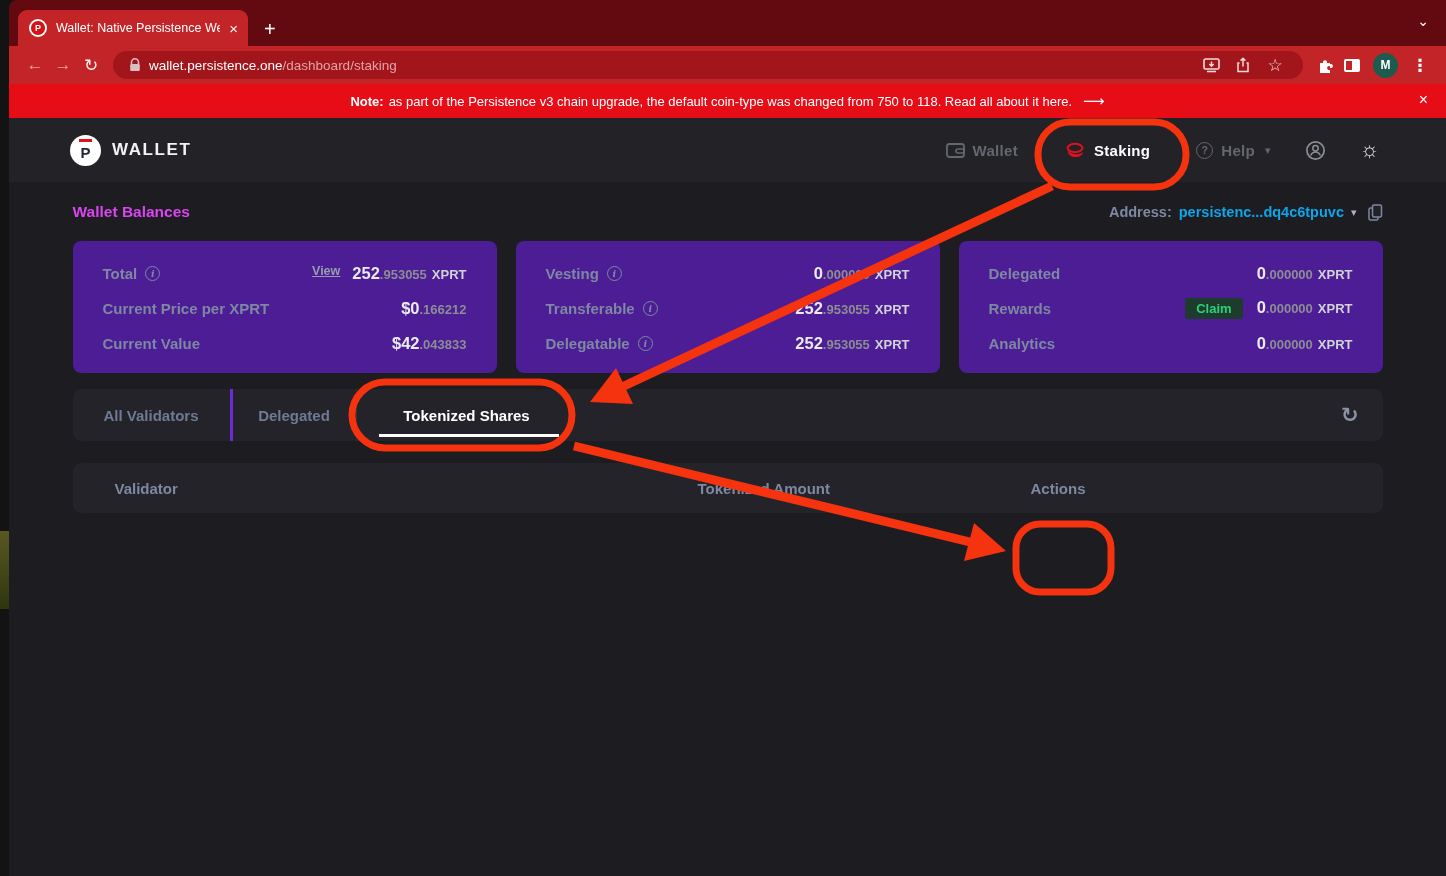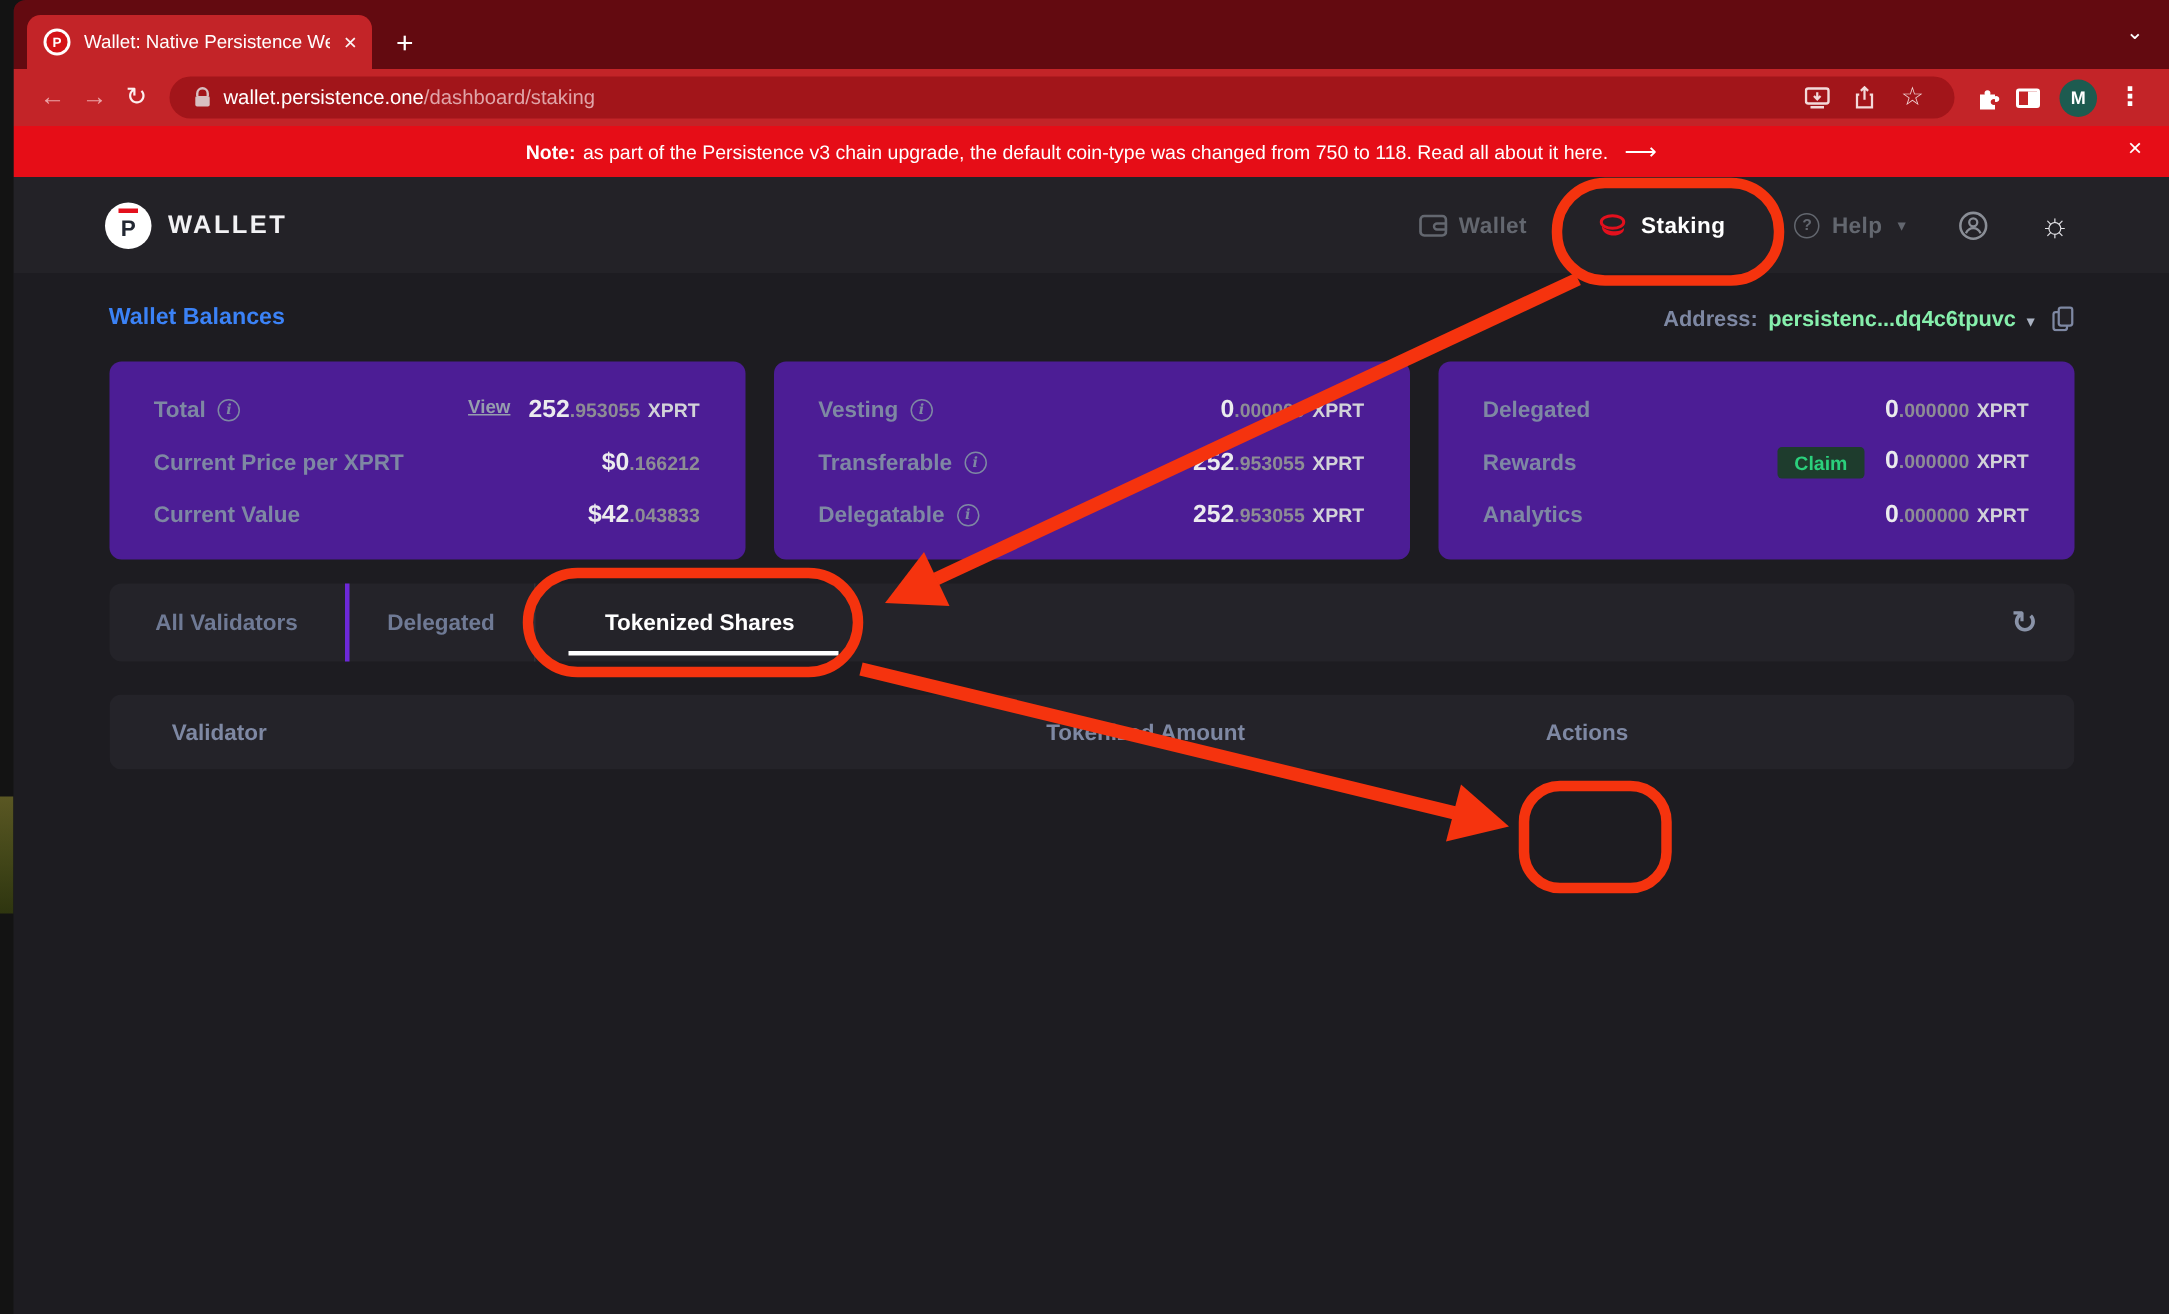--- a/index.html
+++ b/index.html
@@ -62,24 +62,24 @@
   .nav-gap-sm{width:34px;}
   .qmark{width:17px;height:17px;border:1.6px solid #63676f;border-radius:50%;display:grid;place-items:center;
     font-size:10.5px;font-weight:700;color:#63676f;}
   .caret{font-size:11px;margin-left:2px;}
   .sun{color:#e4e4e8;font-size:22px;cursor:pointer;line-height:1;}
 
   
   .page{flex:1;background:#1d1c21;overflow:hidden;}
   .content{width:1310px;margin:0 auto;}
   .balances-row{margin-top:20px;display:flex;justify-content:space-between;align-items:center;height:20px;}
-  .section-title{color:#3b82f6;font-weight:700;font-size:15.5px;}
-  .address{display:flex;align-items:flex-end;gap:7px;cursor:pointer;}
+  .section-title{color:#d946ef;font-weight:700;font-size:15.5px;}
+  .address{display:flex;align-items:center;gap:7px;cursor:pointer;}
   .address-label{color:#7e88a3;font-weight:700;font-size:14.5px;}
-  .address-value{color:#86efac;font-weight:600;font-size:14.5px;}
+  .address-value{color:#0ea5e9;font-weight:600;font-size:14.5px;}
   .address-caret{color:#aab2c2;font-size:11px;}
   .copy-ic{margin-left:4px;cursor:pointer;display:grid;place-items:center;}
 
   .cards-row{margin-top:19px;display:flex;gap:19px;}
   .card{flex:1;height:132px;background:#4c1d95;border-radius:8px;padding:19px 30px 17px;display:flex;
     flex-direction:column;justify-content:space-between;}
   .cline{display:flex;justify-content:space-between;align-items:center;height:26px;}
   .clabel{color:#7e88a3;font-size:15px;font-weight:700;display:flex;align-items:center;gap:8px;}
   .info-i{width:15px;height:15px;border:1.3px solid #7e88a3;border-radius:50%;display:grid;place-items:center;
     font-size:9.5px;font-style:italic;font-family:"DejaVu Serif",serif;color:#7e88a3;cursor:pointer;}

